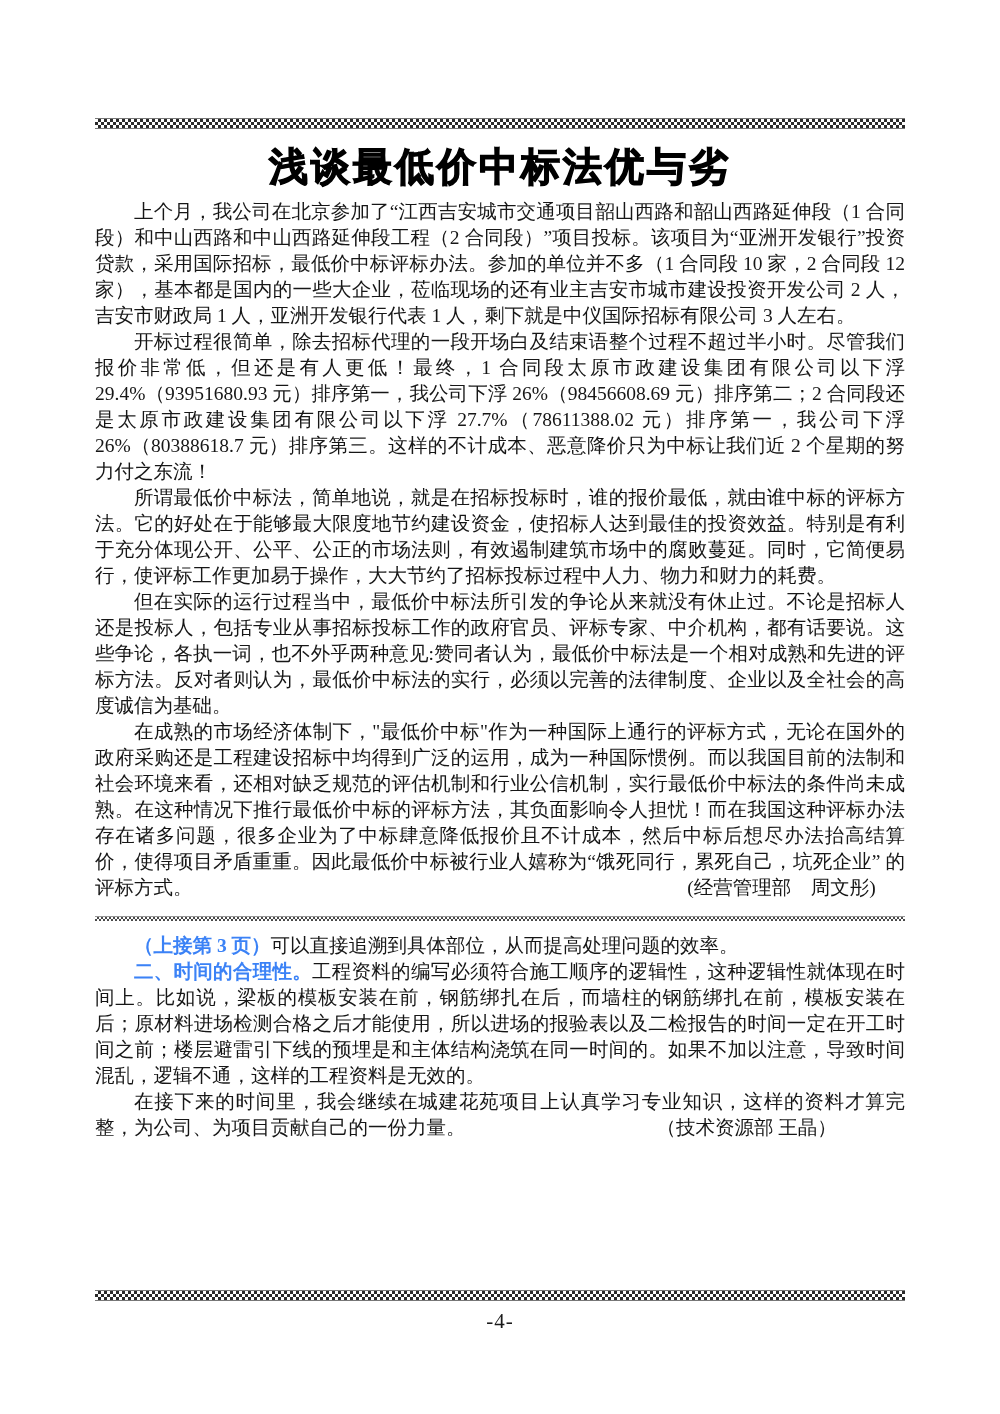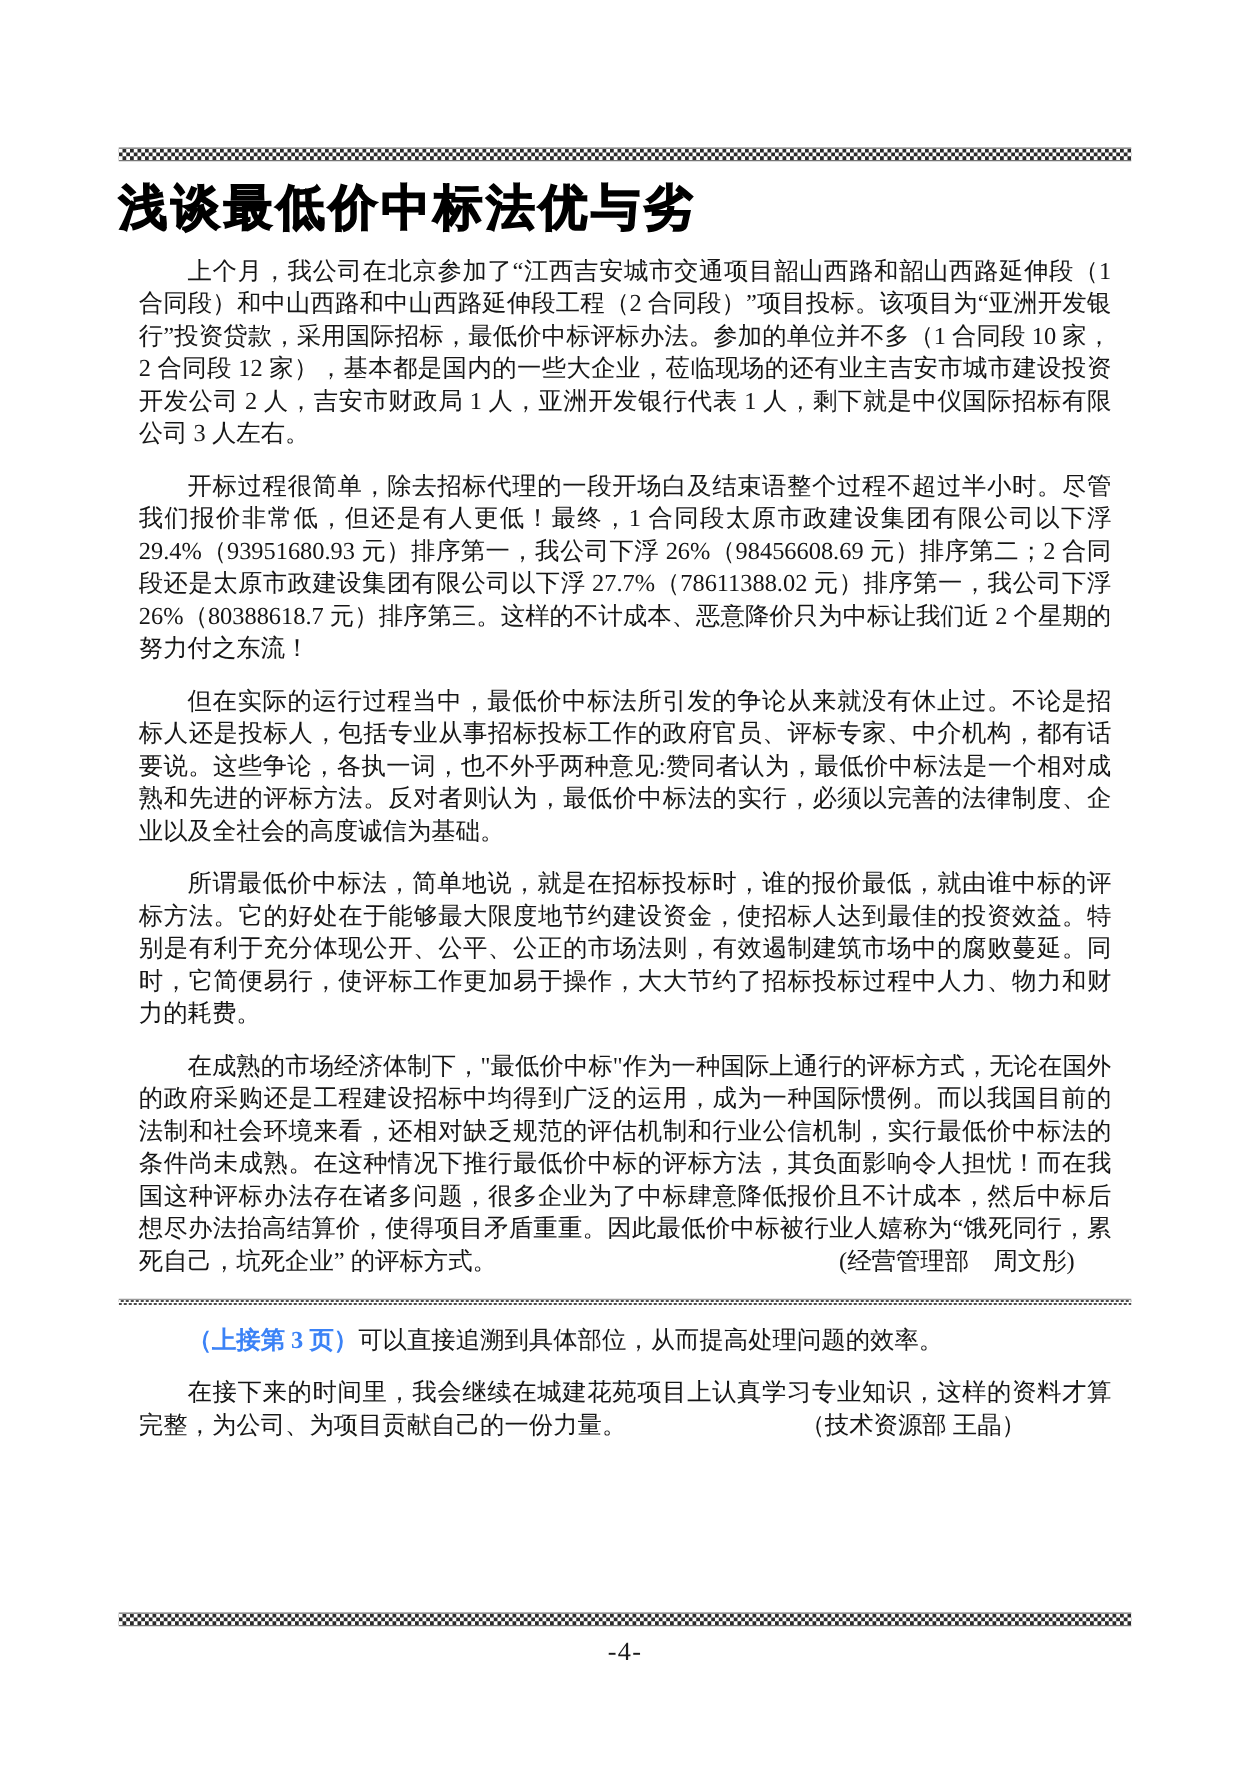--- a/index.html
+++ b/index.html
@@ -31,30 +31,31 @@
   }
   .rule.thin {
     height: 4px;
     border-top: 1px solid #999;
     border-bottom: none;
     background: repeating-conic-gradient(#4a4a4a 0% 25%, #ffffff 25% 50%) 0 0 / 4px 4px;
   }
   .rule.top { margin-top: 118px; }
   .article-title {
     margin: 16px 0 10px 0;
+    text-align: center;
     font-family: "DejaVu Sans", sans-serif;
     font-weight: 900;
     font-size: 39px;
     line-height: 44px;
     letter-spacing: 3px;
     color: #000;
     -webkit-text-stroke: 1.2px #000;
   }
   .body-text p {
-    margin: 16px;
+    margin: 0;
     font-size: 19.5px;
     line-height: 26px;
     text-align: justify;
     text-indent: 2em;
     color: #161616;
   }
   .byline {
     float: right;
     font-weight: normal;
     text-indent: 0;
@@ -88,30 +89,31 @@
 <div class="page">
   <div class="content">
 
     <div class="rule top"></div>
 
     <h1 class="article-title">浅谈最低价中标法优与劣</h1>
 
     <div class="body-text">
       <p>上个月，我公司在北京参加了“江西吉安城市交通项目韶山西路和韶山西路延伸段（1 合同段）和中山西路和中山西路延伸段工程（2 合同段）”项目投标。该项目为“亚洲开发银行”投资贷款，采用国际招标，最低价中标评标办法。参加的单位并不多（1 合同段 10 家，2 合同段 12 家），基本都是国内的一些大企业，莅临现场的还有业主吉安市城市建设投资开发公司 2 人，吉安市财政局 1 人，亚洲开发银行代表 1 人，剩下就是中仪国际招标有限公司 3 人左右。</p>
       <p>开标过程很简单，除去招标代理的一段开场白及结束语整个过程不超过半小时。尽管我们报价非常低，但还是有人更低！最终，1 合同段太原市政建设集团有限公司以下浮 29.4%（93951680.93 元）排序第一，我公司下浮 26%（98456608.69 元）排序第二；2 合同段还是太原市政建设集团有限公司以下浮 27.7%（78611388.02 元）排序第一，我公司下浮 26%（80388618.7 元）排序第三。这样的不计成本、恶意降价只为中标让我们近 2 个星期的努力付之东流！</p>
+      <p>所谓最低价中标法，简单地说，就是在招标投标时，谁的报价最低，就由谁中标的评标方法。它的好处在于能够最大限度地节约建设资金，使招标人达到最佳的投资效益。特别是有利于充分体现公开、公平、公正的市场法则，有效遏制建筑市场中的腐败蔓延。同时，它简便易行，使评标工作更加易于操作，大大节约了招标投标过程中人力、物力和财力的耗费。</p>
       <p>但在实际的运行过程当中，最低价中标法所引发的争论从来就没有休止过。不论是招标人还是投标人，包括专业从事招标投标工作的政府官员、评标专家、中介机构，都有话要说。这些争论，各执一词，也不外乎两种意见:赞同者认为，最低价中标法是一个相对成熟和先进的评标方法。反对者则认为，最低价中标法的实行，必须以完善的法律制度、企业以及全社会的高度诚信为基础。</p>
-      <p>所谓最低价中标法，简单地说，就是在招标投标时，谁的报价最低，就由谁中标的评标方法。它的好处在于能够最大限度地节约建设资金，使招标人达到最佳的投资效益。特别是有利于充分体现公开、公平、公正的市场法则，有效遏制建筑市场中的腐败蔓延。同时，它简便易行，使评标工作更加易于操作，大大节约了招标投标过程中人力、物力和财力的耗费。</p>
       <p><span>在成熟的市场经济体制下，"最低价中标"作为一种国际上通行的评标方式，无论在国外的政府采购还是工程建设招标中均得到广泛的运用，成为一种国际惯例。而以我国目前的法制和社会环境来看，还相对缺乏规范的评估机制和行业公信机制，实行最低价中标法的条件尚未成熟。在这种情况下推行最低价中标的评标方法，其负面影响令人担忧！而在我国这种评标办法存在诸多问题，很多企业为了中标肆意降低报价且不计成本，然后中标后想尽办法抬高结算价，使得项目矛盾重重。因此最低价中标被行业人嬉称为“饿死同行，累死自己，坑死企业” 的评标方式。</span><span class="byline inset1">(经营管理部　周文彤)</span></p>
     </div>
 
     <div class="rule thin divider-mid"></div>
 
     <div class="body-text">
       <p><span class="lead-bold">（上接第 3 页）</span><span>可以直接追溯到具体部位，从而提高处理问题的效率。</span></p>
 
+      <p><span class="sec-heading">二、时间的合理性。</span><span>工程资料的编写必须符合施工顺序的逻辑性，这种逻辑性就体现在时间上。比如说，梁板的模板安装在前，钢筋绑扎在后，而墙柱的钢筋绑扎在前，模板安装在后；原材料进场检测合格之后才能使用，所以进场的报验表以及二检报告的时间一定在开工时间之前；楼层避雷引下线的预埋是和主体结构浇筑在同一时间的。如果不加以注意，导致时间混乱，逻辑不通，这样的工程资料是无效的。</span></p>
 
 
       <p><span>在接下来的时间里，我会继续在城建花苑项目上认真学习专业知识，这样的资料才算完整，为公司、为项目贡献自己的一份力量。</span><span class="byline inset2">（技术资源部 王晶）</span></p>
     </div>
 
   </div>
 
   <div class="footer">
     <div class="rule"></div>
     <div class="page-number">-4-</div>

